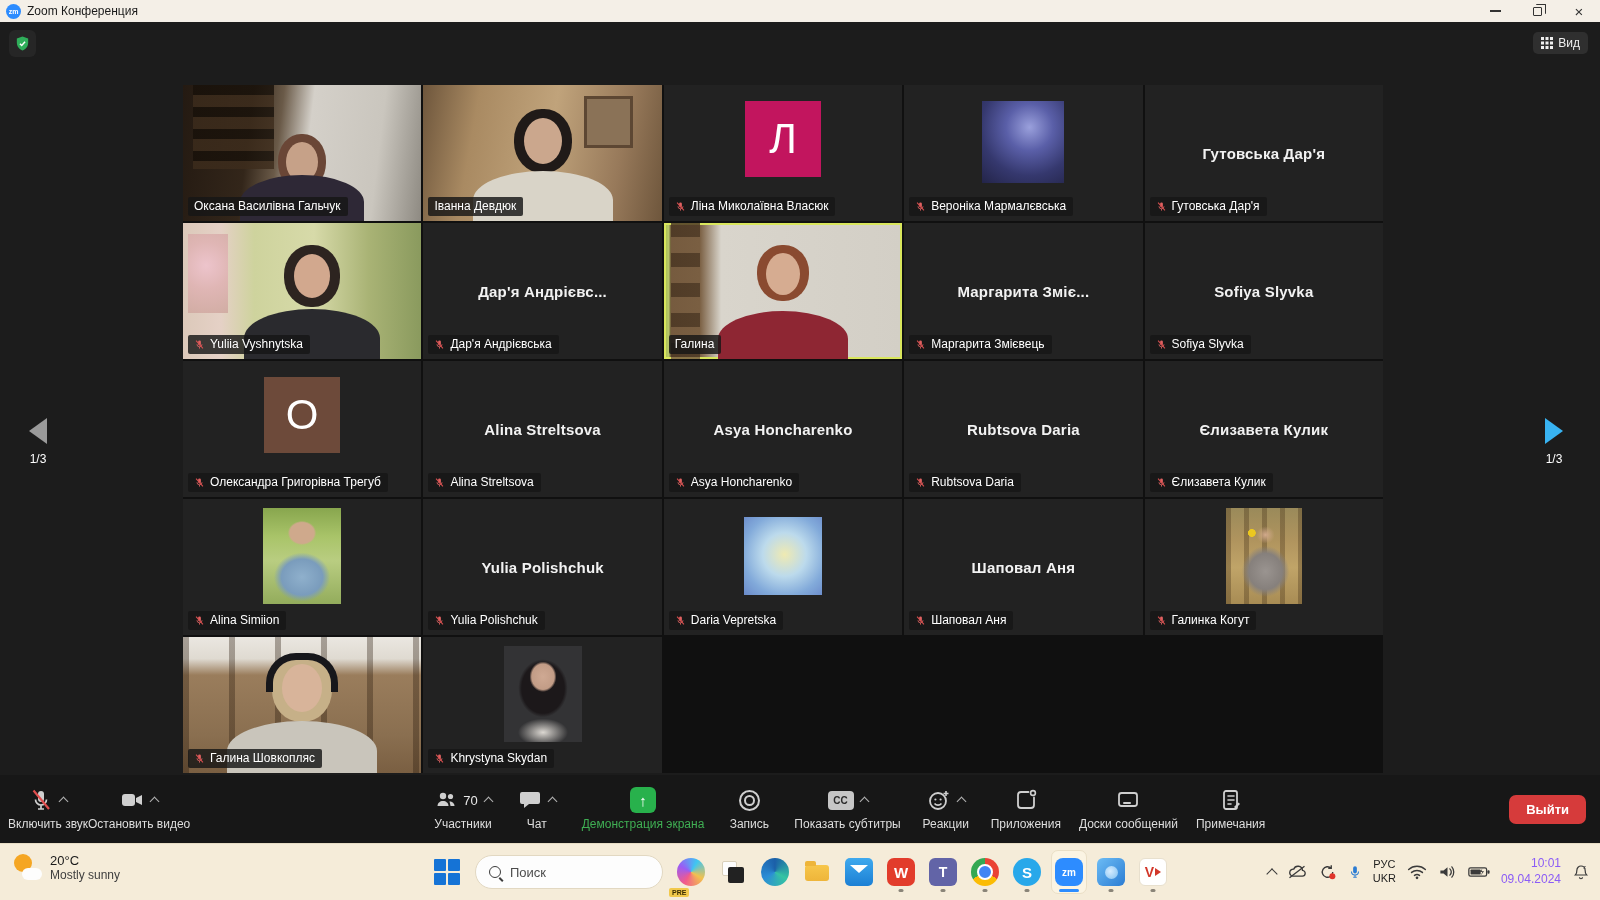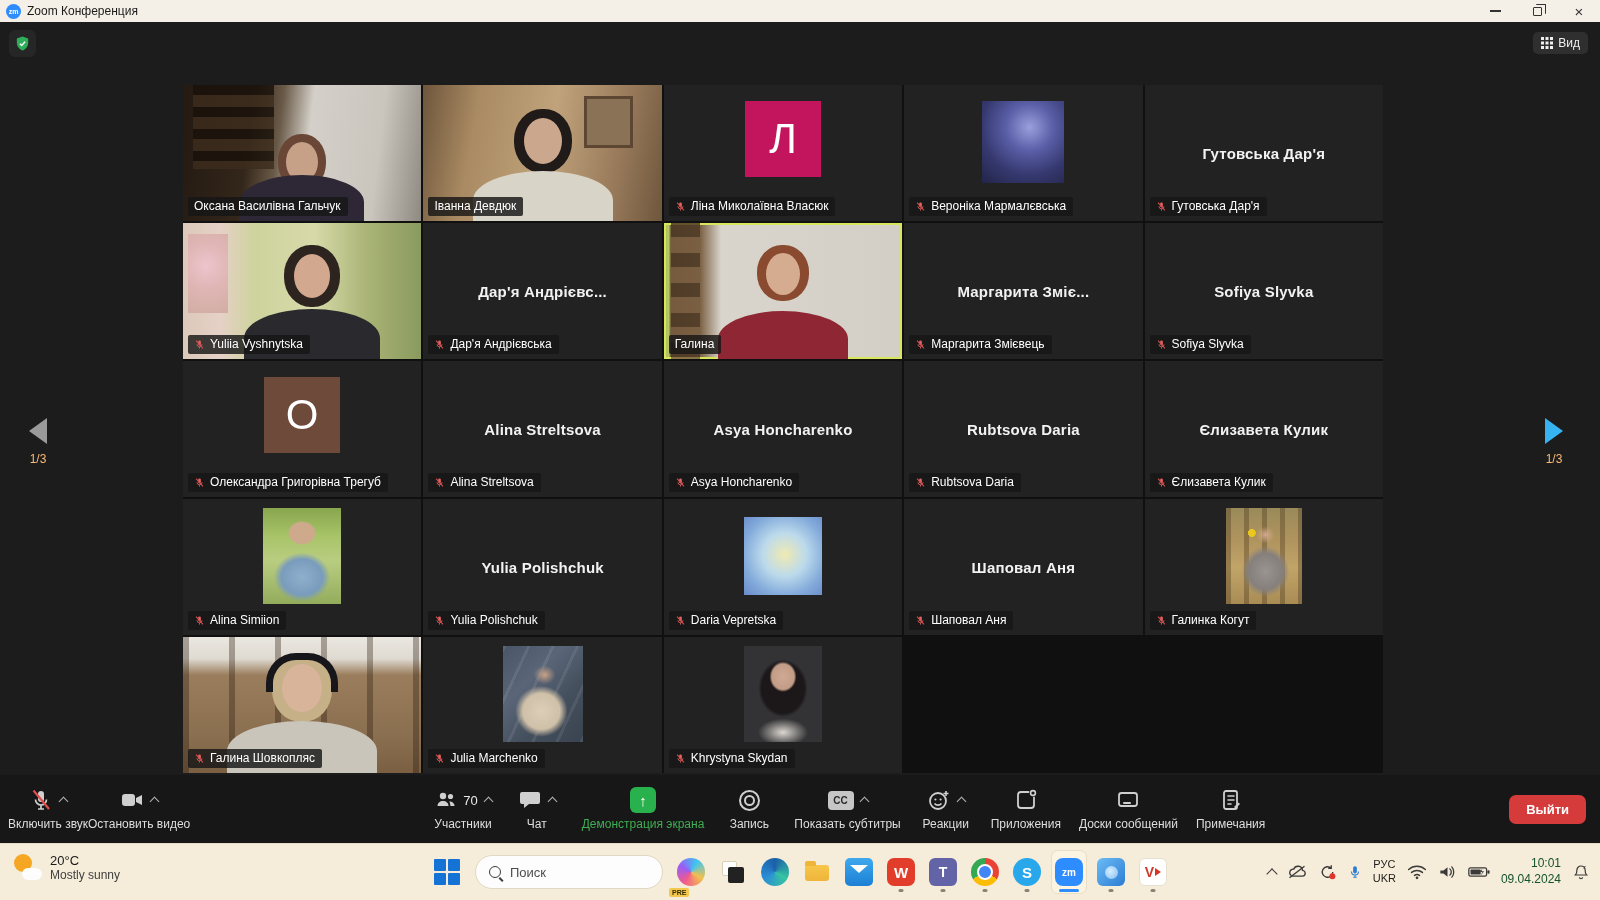--- a/index.html
+++ b/index.html
@@ -18,21 +18,21 @@
   .wc .restore::before{content:'';position:absolute;left:2px;top:-4px;width:9px;height:9px;border:1.2px solid #333;border-left:none;border-bottom:none;border-radius:1px}
   .wc.close{font-size:15px}
 
   
   .appbar-top{position:absolute;left:0;top:22px;width:1600px;height:63px;background:#1c1c1c}
   .security{position:absolute;left:9px;top:30px;width:27px;height:27px;background:#262626;border-radius:6px;display:flex;align-items:center;justify-content:center}
   .view-btn{position:absolute;right:12px;top:32px;height:22px;background:#2f2f2f;border-radius:5px;display:flex;align-items:center;gap:5px;padding:0 8px;color:#efefef;font-size:12px}
 
   
   .nav{position:absolute;width:60px;text-align:center;z-index:5}
-  .nav .pg{color:#fdba74;font-size:12px;margin-top:8px}
+  .nav .pg{color:#ffffff;font-size:12px;margin-top:8px}
   .nav-left{left:8px;top:418px}
   .nav-left .tri{width:0;height:0;border-top:13px solid transparent;border-bottom:13px solid transparent;border-right:18px solid #9a9a9a;margin:0 auto}
   .nav-right{right:16px;top:418px}
   .nav-right .tri{width:0;height:0;border-top:13px solid transparent;border-bottom:13px solid transparent;border-left:18px solid #38b3f2;margin:0 auto}
 
   
   .grid{position:absolute;left:183px;top:85px;width:1200px;height:688px;display:grid;grid-template-columns:repeat(5,1fr);grid-template-rows:repeat(5,1fr);gap:2px;background:#101010}
   .tile{position:relative;background:#222;overflow:hidden}
   .tile.active{outline:2px solid #d9e65c;outline-offset:-2px;z-index:2}
   .center-name{position:absolute;left:0;right:0;top:44%;text-align:center;color:#f2f2f2;font-size:15px;font-weight:700;letter-spacing:.2px}
@@ -139,21 +139,21 @@
   .t-zoom{background:#2d8cff;border-radius:8px;font-size:10px}
   .t-photos{background:linear-gradient(135deg,#6cbcf5,#2b7cd3);border-radius:6px}
   .t-photos::after{content:'';width:13px;height:13px;border-radius:50%;background:radial-gradient(circle at 40% 40%,#d6ecff,#7fc0f2)}
   .t-wpsv{background:#fff;border:1px solid #e8e0ce;border-radius:6px;color:#d2372a;font-size:14px}
   .t-wpsv i{width:0;height:0;border-left:6px solid #d2372a;border-top:4px solid transparent;border-bottom:4px solid transparent;margin-left:1px}
 
   .tray{position:absolute;right:10px;top:0;height:56px;display:flex;align-items:center;gap:11px}
   .tray svg{display:block}
   .tchev{width:8px;height:8px;border-top:1.8px solid #3a3a3a;border-right:1.8px solid #3a3a3a;transform:rotate(-45deg);margin-top:4px}
   .lang{font-size:11px;color:#1d1d1d;text-align:center;line-height:1.25}
-  .clock{font-size:12px;color:#14532d;text-align:right;line-height:1.3}
+  .clock{font-size:12px;color:#8b5cf6;text-align:right;line-height:1.3}
 </style>
 </head>
 <body>
 
 <div class="screen">
 
   <div class="titlebar">
     <span class="zoomapp-ico">zm</span>
     <span class="wtitle">Zoom Конференция</span>
     <div class="wcontrols">
@@ -430,31 +430,20 @@
         </div>
         <div class="name-label">
           <svg viewBox="0 0 24 24">
             <path d="M12 3a3 3 0 0 1 3 3v5a3 3 0 0 1-6 0V6a3 3 0 0 1 3-3z" fill="#e06262"></path>
             <path d="M6.5 11.5a5.5 5.5 0 0 0 11 0M12 17v4" stroke="#e06262" stroke-width="1.8" fill="none"></path>
             <line x1="4.5" y1="3.5" x2="19.5" y2="20.5" stroke="#d94f4f" stroke-width="2.2"></line>
           </svg>
           <span>Галина Шовкопляс</span>
         </div>
       </div>
-      <div class="tile kind-image scene-julia-m">
-        <div class="img-avatar av-julia-m"></div>
-        <div class="name-label">
-          <svg viewBox="0 0 24 24">
-            <path d="M12 3a3 3 0 0 1 3 3v5a3 3 0 0 1-6 0V6a3 3 0 0 1 3-3z" fill="#e06262"></path>
-            <path d="M6.5 11.5a5.5 5.5 0 0 0 11 0M12 17v4" stroke="#e06262" stroke-width="1.8" fill="none"></path>
-            <line x1="4.5" y1="3.5" x2="19.5" y2="20.5" stroke="#d94f4f" stroke-width="2.2"></line>
-          </svg>
-          <span>Julia Marchenko</span>
-        </div>
-      </div>
       <div class="tile kind-image scene-khrystyna">
         <div class="img-avatar av-khrystyna"></div>
         <div class="name-label">
           <svg viewBox="0 0 24 24">
             <path d="M12 3a3 3 0 0 1 3 3v5a3 3 0 0 1-6 0V6a3 3 0 0 1 3-3z" fill="#e06262"></path>
             <path d="M6.5 11.5a5.5 5.5 0 0 0 11 0M12 17v4" stroke="#e06262" stroke-width="1.8" fill="none"></path>
             <line x1="4.5" y1="3.5" x2="19.5" y2="20.5" stroke="#d94f4f" stroke-width="2.2"></line>
           </svg>
           <span>Khrystyna Skydan</span>
         </div>

